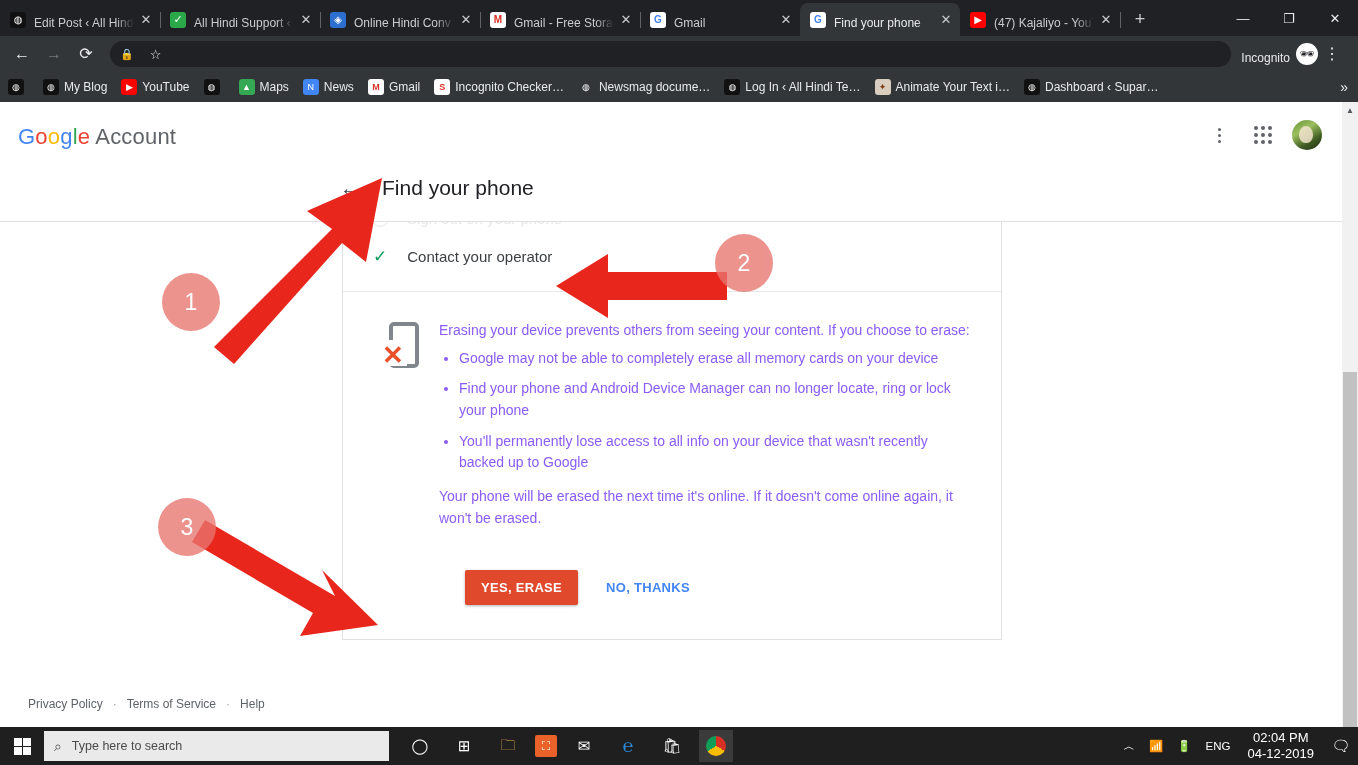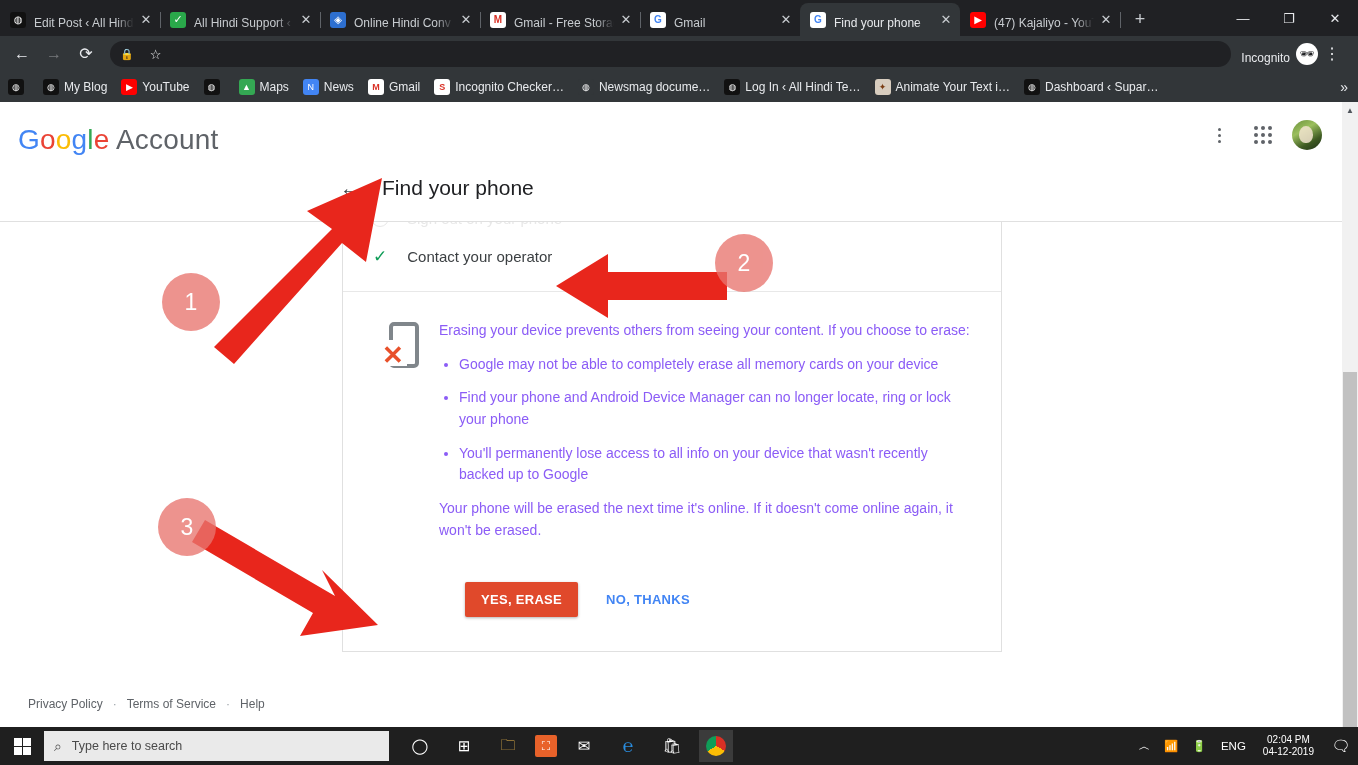--- a/index.html
+++ b/index.html
@@ -111,21 +111,21 @@
   
   .page {
     position:absolute; left:0; top:102px; width:1358px; height:625px;
     background:#fff; overflow:hidden;
   }
   .gheader {
     position:absolute; left:0; top:0; width:1342px; height:120px;
     background:#fff; z-index:30; border-bottom:1px solid #e0e0e0;
   }
   .glogo {
-    position:absolute; left:18px; top:22px; font-size:28px; letter-spacing:0.2px;
+    position:absolute; left:18px; top:22px; font-size:22px; letter-spacing:0.2px;
     color:#5f6368; font-family:"Liberation Sans", sans-serif;
   }
   .glogo .b{color:#4285f4}.glogo .r{color:#ea4335}.glogo .y{color:#fbbc05}
   .glogo .g{color:#34a853}
   .gh-right { position:absolute; right:20px; top:18px; display:flex; align-items:center; }
   .dots3 { width:30px; height:30px; display:flex; flex-direction:column;
     align-items:center; justify-content:center; gap:3px; }
   .dots3 i { width:3px; height:3px; background:#5f6368; border-radius:50%; display:block; }
   .grid9 { width:30px; height:30px; display:grid; grid-template-columns:repeat(3,4px);
     grid-template-rows:repeat(3,4px); gap:3px; align-content:center; justify-content:center;
@@ -176,21 +176,21 @@
   }
   .phoneicon .cut {
     position:absolute; left:12px; top:18px; width:22px; height:26px; background:#fff;
   }
   .phoneicon .xx {
     position:absolute; left:9px; top:20px; font-size:26px; color:#e8502a;
     line-height:1; font-weight:bold;
   }
   .stext { flex:1 1 auto; font-size:14px; color:#8b5cf6; line-height:1.55; }
   .stext ul { margin:6px 0 6px 20px; }
-  .stext li { margin-bottom:9px;margin-top:12px; }
+  .stext li { margin-bottom:9px; }
   .stext p.last { margin-top:12px; }
   .actions { display:flex; align-items:center; margin-top:40px; margin-left:92px; }
   .btn-erase {
     background:#e0492b; color:#fff; font-size:13px; font-weight:bold;
     padding:10px 16px; border:none; border-radius:2px; letter-spacing:.3px;
     box-shadow:0 1px 3px rgba(0,0,0,.3);
   }
   .btn-no {
     color:#4285f4; font-size:13px; font-weight:bold; letter-spacing:.3px;
     margin-left:28px; background:none; border:none;
@@ -229,21 +229,21 @@
     width:345px; height:30px; background:#eaeaea; display:flex; align-items:center;
     padding:0 10px; color:#4a4a4a; font-size:12.5px;
   }
   .searchbox .mag { margin-right:10px; font-size:14px; color:#555; }
   .tbicons { display:flex; align-items:center; margin-left:14px; gap:10px; }
   .tbic { width:34px; height:32px; display:flex; align-items:center; justify-content:center;
     font-size:15px; color:#fff; position:relative; }
   .tray { position:absolute; right:0; display:flex; align-items:center; height:38px;
     color:#fff; font-size:11.5px; }
   .tray .ti { margin:0 7px; display:flex; align-items:center; }
-  .clock { text-align:center; line-height:1.25; margin:0 10px; font-size:10px; }
+  .clock { text-align:center; line-height:1.25; margin:0 10px; font-size:13px; }
   .actioncenter { width:34px; height:38px; display:flex; align-items:center; justify-content:center;
     font-size:15px; }
 </style>
 </head>
 <body>
 
 <div class="browser">
 
   <div class="tabstrip">
     <div class="tabs">

